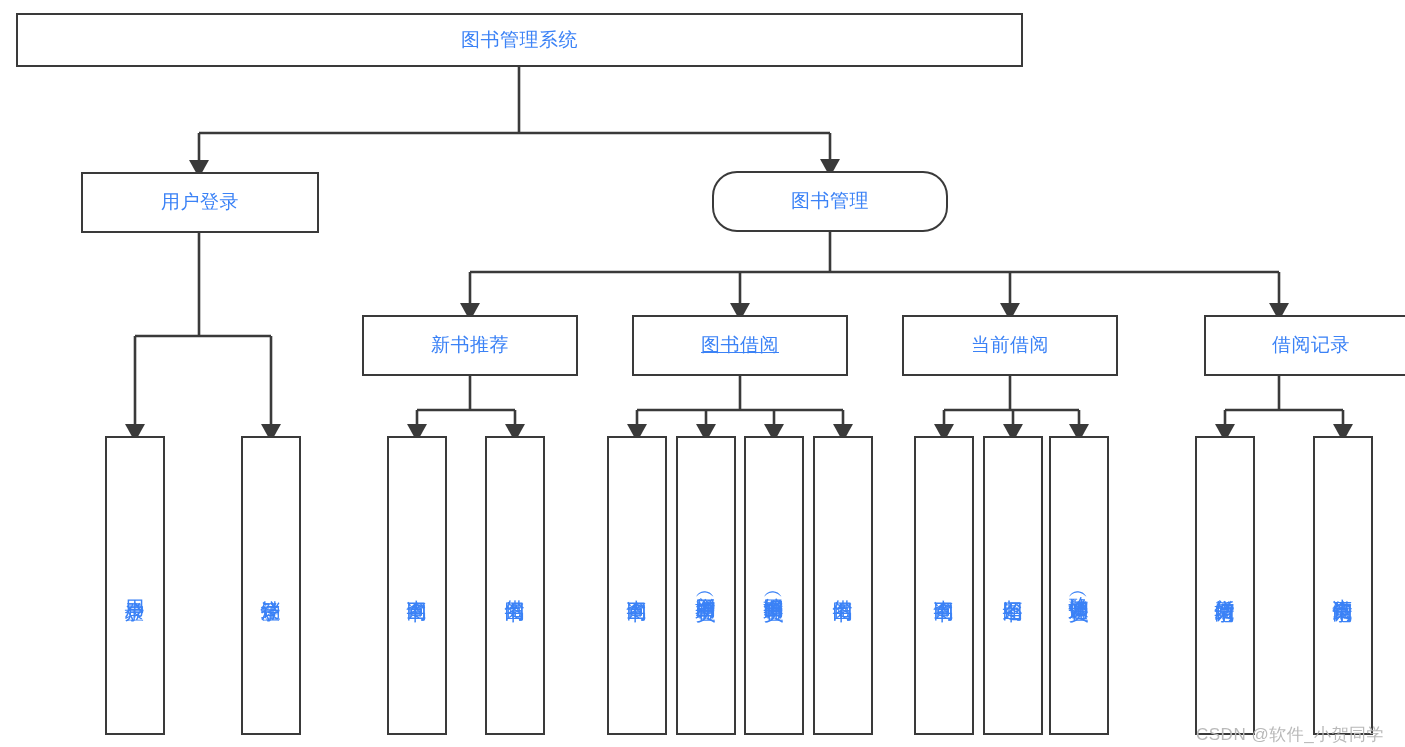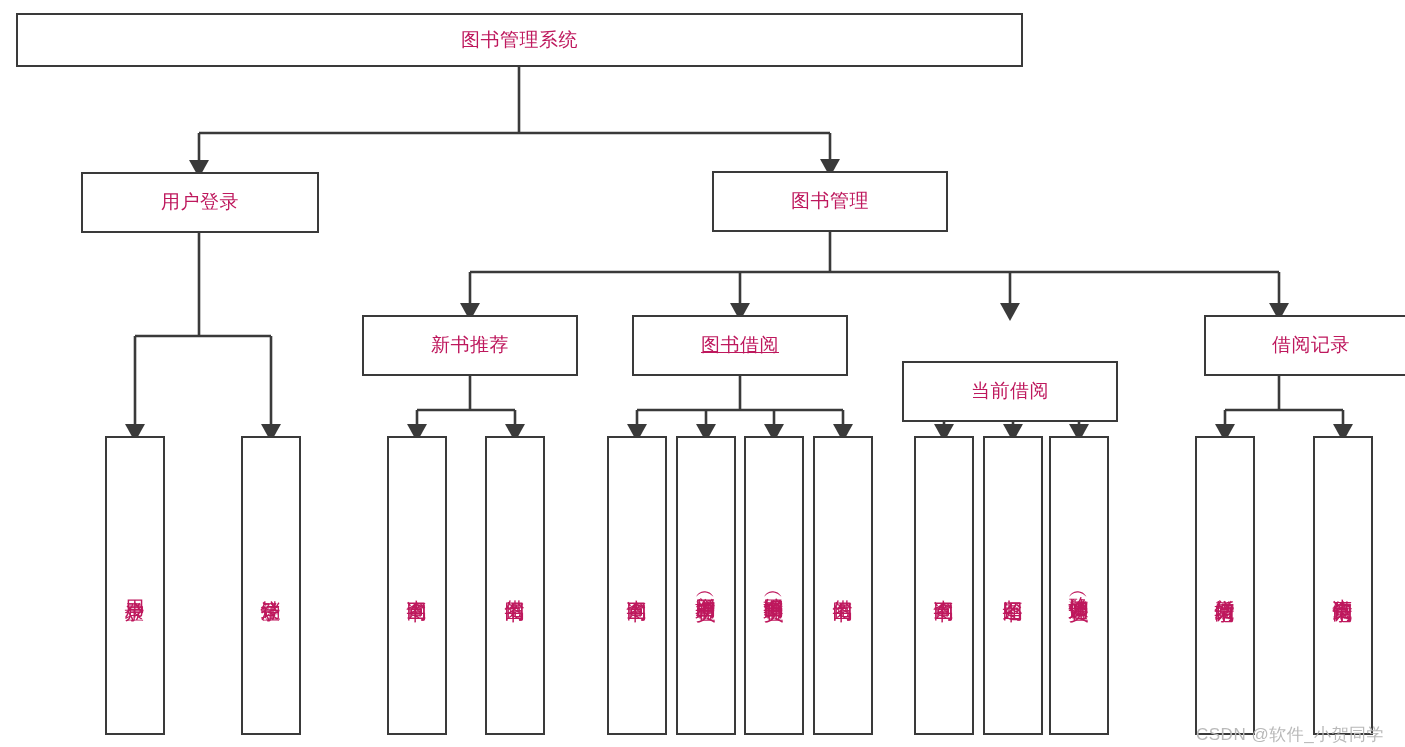--- a/index.html
+++ b/index.html
@@ -23,21 +23,21 @@
     pointer-events:none;
   }
   .node{
     position:absolute;
     box-sizing:border-box;
     background:#ffffff;
     border:2px solid #3a3a3a;
     display:flex;
     align-items:center;
     justify-content:center;
-    color:#be185d;
+    color:#3b82f6;
   }
   .node.h{
     font-size:19px;
     line-height:1.1;
     letter-spacing:0.5px;
   }
   .node.root{
     font-size:19px;
     border-width:2px;
   }
@@ -124,33 +124,33 @@
   </svg>
 
   <div class="node h root" style="left:16px; top:13px; width:1007px; height:54px;">
     <span>图书管理系统</span>
   </div>
 
   <div class="node h" style="left:81px; top:172px; width:238px; height:61px;">
     <span>用户登录</span>
   </div>
 
-  <div class="node h" style="left:712px; top:171px; width:236px; height:61px;">
+  <div class="node h" style="left:712px; top:171px; width:236px; height:61px;border-radius:25px;">
     <span>图书管理</span>
   </div>
 
   <div class="node h" style="left:362px; top:315px; width:216px; height:61px;">
     <span>新书推荐</span>
   </div>
 
   <div class="node h" style="left:632px; top:315px; width:216px; height:61px;text-decoration:underline;">
     <span>图书借阅</span>
   </div>
 
-  <div class="node h" style="left:902px; top:315px; width:216px; height:61px;margin-top:46px;">
+  <div class="node h" style="left:902px; top:315px; width:216px; height:61px;">
     <span>当前借阅</span>
   </div>
 
   <div class="node h" style="left:1204px; top:315px; width:214px; height:61px;">
     <span>借阅记录</span>
   </div>
 
   <div class="node v" style="left:105px; top:436px; width:60px; height:299px;">
     <span class="vtext">用户登录</span>
   </div>

